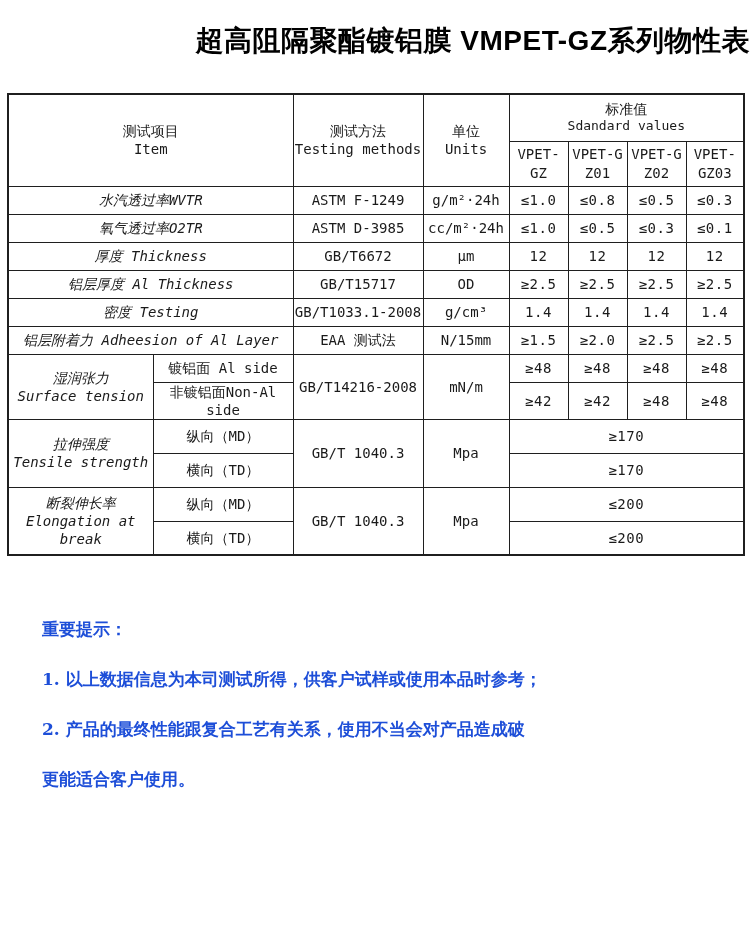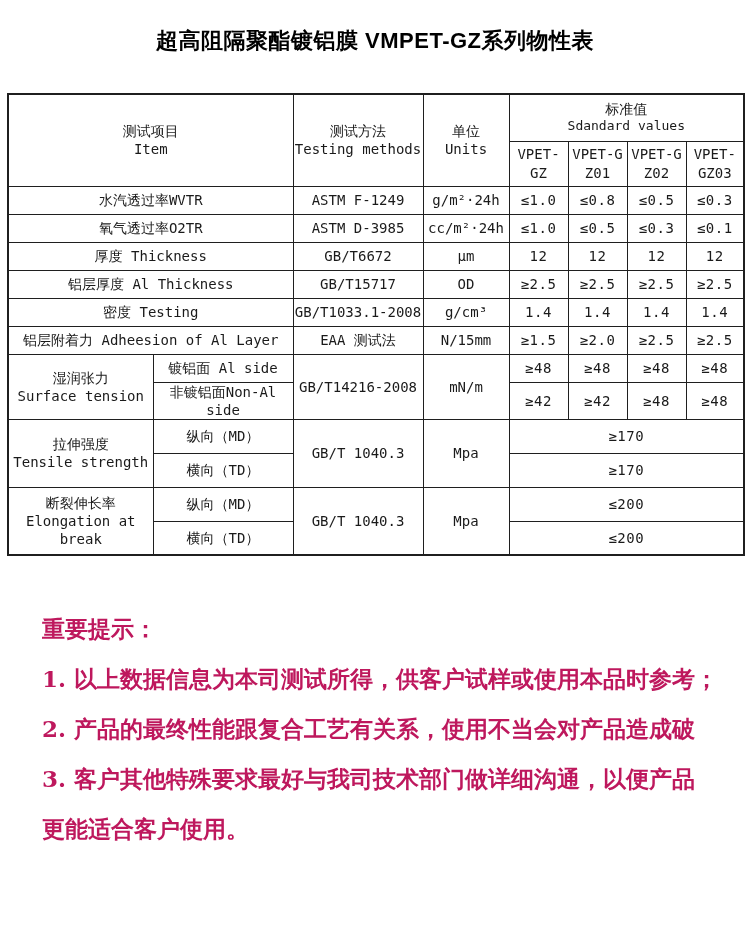--- a/index.html
+++ b/index.html
@@ -4,51 +4,51 @@
 <style>
   html,body{margin:0;padding:0;}
   body{
     width:750px;height:932px;background:#ffffff;color:#1a1a1a;
     font-family:"Liberation Sans",sans-serif;
     overflow:hidden;
   }
   .title{
     margin:24px 0 0 0;
     font-family:"Liberation Sans","DejaVu Sans",sans-serif;
-    font-weight:700;font-size:22px;line-height:34px;
-    text-align:center;color:#000;letter-spacing:0.5px;
+    font-weight:700;font-size:28px;line-height:34px;
+    text-align:right;color:#000;letter-spacing:0.5px;
   }
   table.spec{
     border-collapse:collapse;table-layout:fixed;
     width:736px;margin:35px 0 0 7px;
     border:2px solid #1f1f1f;
   }
   table.spec td{
     border:1px solid #1f1f1f;
     padding:0;text-align:center;vertical-align:middle;
     font-family:"DejaVu Sans Mono","DejaVu Sans",monospace;
     font-size:14px;line-height:1.3;color:#1a1a1a;overflow:hidden;
   }
   .hcell{line-height:29px;font-size:14px;}
   .hcell .en{font-size:14px;}
   .stdcell{line-height:22px;font-size:14px;}
   .stdcell .en{font-size:13px;}
   .prodcell{line-height:20px;font-size:14px;}
   .method{font-size:13px;}
   .unit{font-size:13px;}
   .val{font-size:15px;letter-spacing:0.5px;}
-  .item{font-size:14px;}
+  .item{font-size:14px;font-style:italic;}
   .two-line{line-height:24px;}
   .three-line{line-height:22px;font-size:14px;}
   .sub{font-size:14px;}
   .sub-small{font-size:12px;letter-spacing:0;}
   .notes{
     margin:48px 4px 0 42px;
     font-family:"DejaVu Serif","Liberation Serif",serif;
-    font-weight:600;font-size:23px;color:#be185d;
+    font-weight:600;font-size:17px;color:#1d4ed8;
   }
   .notes p{margin:0;line-height:50px;white-space:nowrap;}
 </style>
 </head>
 <body>
 
 <div>
 
   <h1 class="title">超高阻隔聚酯镀铝膜 VMPET-GZ系列物性表</h1>
 
@@ -208,17 +208,16 @@
         <td class="sub">横向（TD）</td>
         <td colspan="4" class="val">≤200</td>
       </tr>
     </tbody>
   </table>
 
   <div class="notes">
     <p>重要提示：</p>
     <p>1. 以上数据信息为本司测试所得，供客户试样或使用本品时参考；</p>
     <p>2. 产品的最终性能跟复合工艺有关系，使用不当会对产品造成破</p>
-    <p>3. 客户其他特殊要求最好与我司技术部门做详细沟通，以便产品</p>
     <p>更能适合客户使用。</p>
   </div>
 
 </div>
 
 </body></html>

